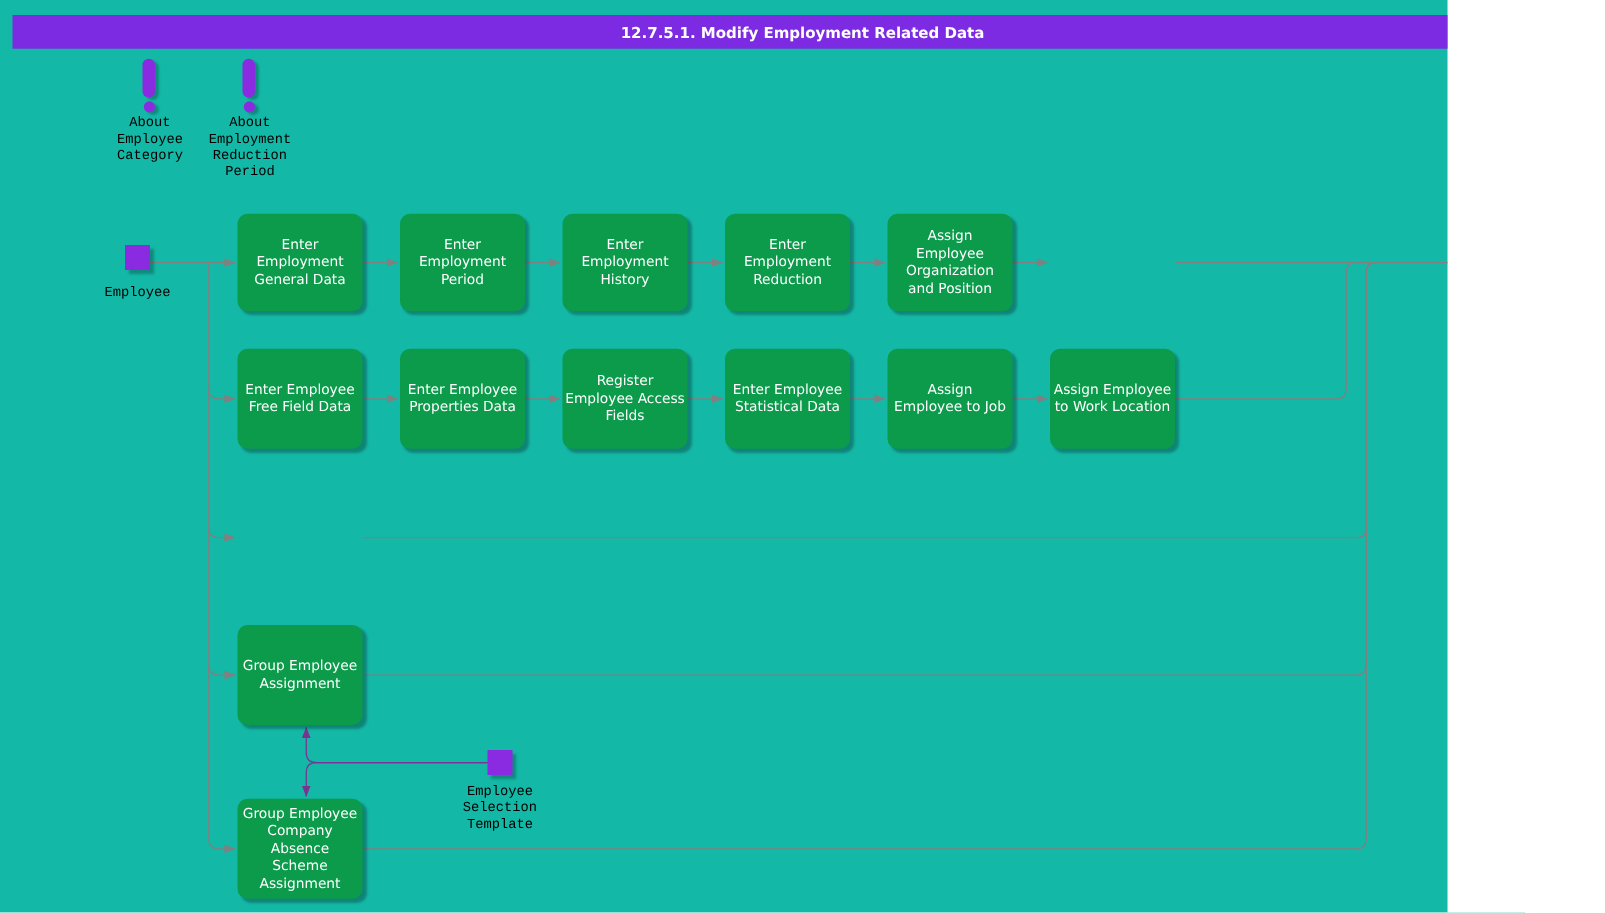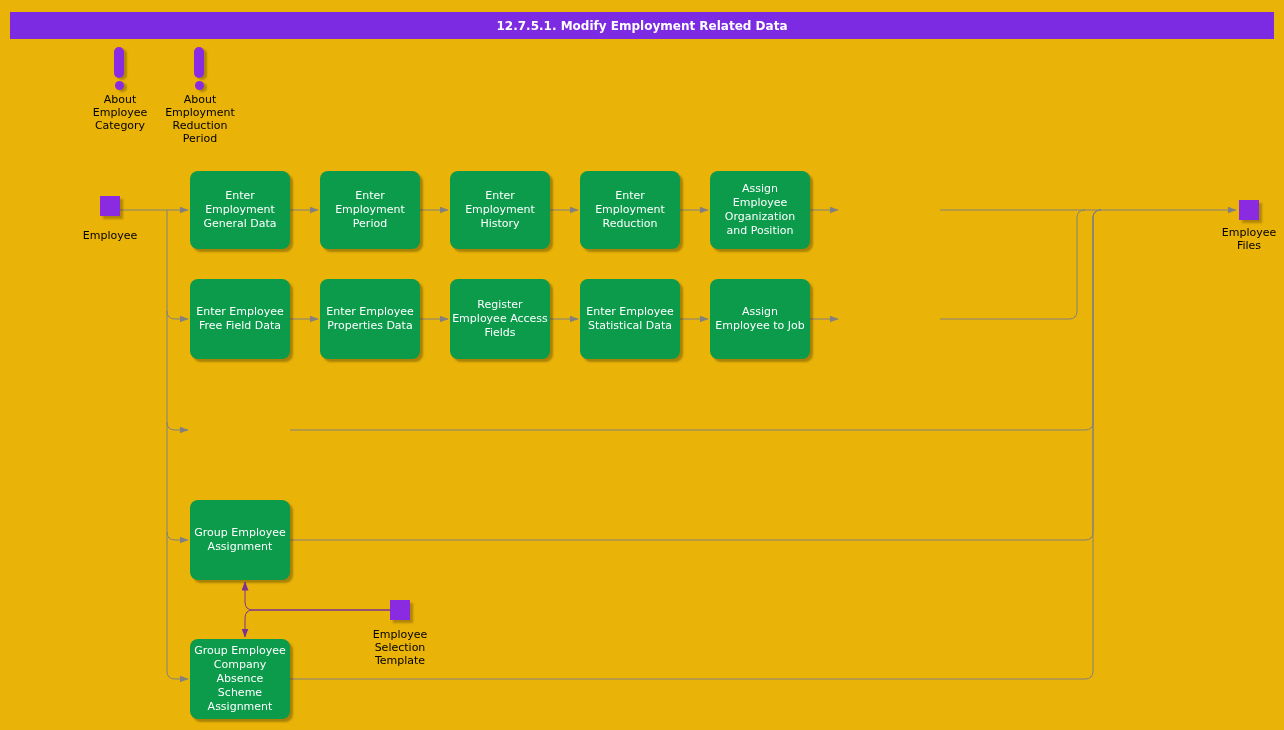--- a/index.html
+++ b/index.html
@@ -1,17 +1,17 @@
 <!DOCTYPE html>
 <html style="--title-bar-bg: #7D2BE2; --title-text: #FFFFFF; --task-green: #0B9B4B; --task-text: #FFFFFF; --connector-gray: #808080; --entity-purple: #8A2BE2; --association-purple: #7B3392; --label-text: #000000;"><head>
 <meta charset="utf-8">
 <style>
   html,body{margin:0;padding:0;background:#ffffff;}
   .canvas{
-    position:relative;width:1284px;height:730px;background:#eab308;overflow:hidden;
+    position:relative;width:1158px;height:730px;background:#14b8a6;overflow:hidden;
     font-family:"DejaVu Sans","Liberation Sans",sans-serif;
   }
   .titlebar{
     position:absolute;left:10px;top:12px;width:1264px;height:27px;
     background:var(--title-bar-bg,#7d2be2);color:var(--title-text,#fff);
     font-size:12px;font-weight:bold;display:flex;align-items:center;justify-content:center;
   }
   svg.wires{position:absolute;left:0;top:0;}
   .wire{stroke:var(--connector-gray,#808080);stroke-width:1;fill:none;}
   .pwire{stroke:var(--association-purple,#7b3392);stroke-width:1;fill:none;}
@@ -24,21 +24,21 @@
     display:flex;align-items:center;justify-content:center;text-align:center;
     font-size:11px;line-height:14px;white-space:pre-line;cursor:pointer;
   }
   .sq{
     position:absolute;width:20px;height:20px;
     background:var(--entity-purple,#8a2be2);
     box-shadow:3px 3px 2px rgba(0,0,0,0.25);cursor:pointer;
   }
   .lbl{
     position:absolute;color:var(--label-text,#000);font-size:11px;line-height:13px;
-    text-align:center;white-space:pre-line;
+    text-align:center;white-space:pre-line;font-family:Liberation Mono, monospace;
   }
   .excl{position:absolute;width:12px;height:46px;cursor:pointer;}
   .excl .bar{
     position:absolute;left:0;top:0;width:10px;height:31px;border-radius:5px;
     background:var(--entity-purple,#8a2be2);box-shadow:3px 2px 2px rgba(0,0,0,0.25);
   }
   .excl .dot{
     position:absolute;left:1px;top:34px;width:9px;height:9px;border-radius:50%;
     background:var(--entity-purple,#8a2be2);box-shadow:3px 2px 2px rgba(0,0,0,0.25);
   }
@@ -143,20 +143,22 @@
 Free Field Data</div>
   <div class="task" style="left:320px;top:279px;height:80px">Enter Employee
 Properties Data</div>
   <div class="task" style="left:450px;top:279px;height:80px">Register
 Employee Access
 Fields</div>
   <div class="task" style="left:580px;top:279px;height:80px">Enter Employee
 Statistical Data</div>
   <div class="task" style="left:710px;top:279px;height:80px">Assign
 Employee to Job</div>
+  <div class="task" style="left:840px;top:279px;height:80px">Assign Employee
+to Work Location</div>
 
   <div class="task" style="left:190px;top:500px;height:80px">Group Employee
 Assignment</div>
   <div class="task" style="left:190px;top:639px;height:80px">Group Employee
 Company
 Absence
 Scheme
 Assignment</div>
 
 </div>

